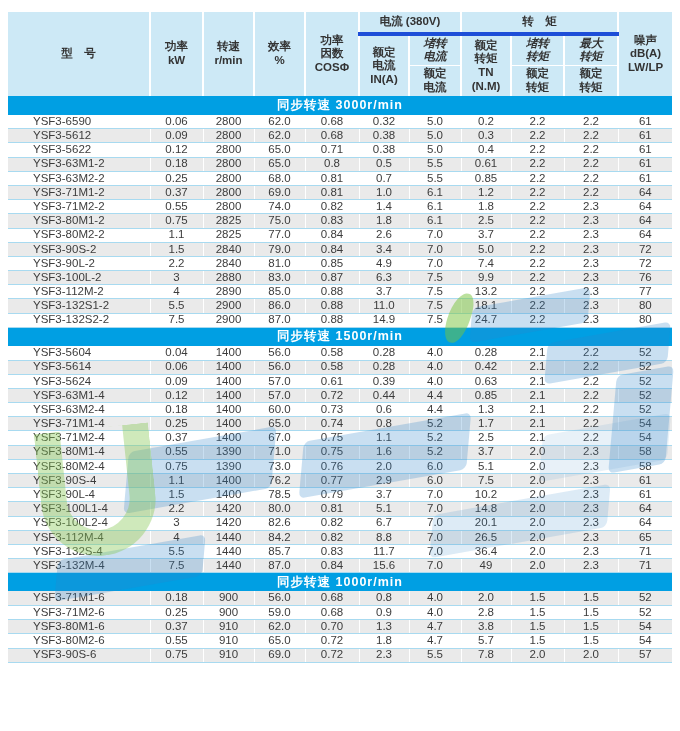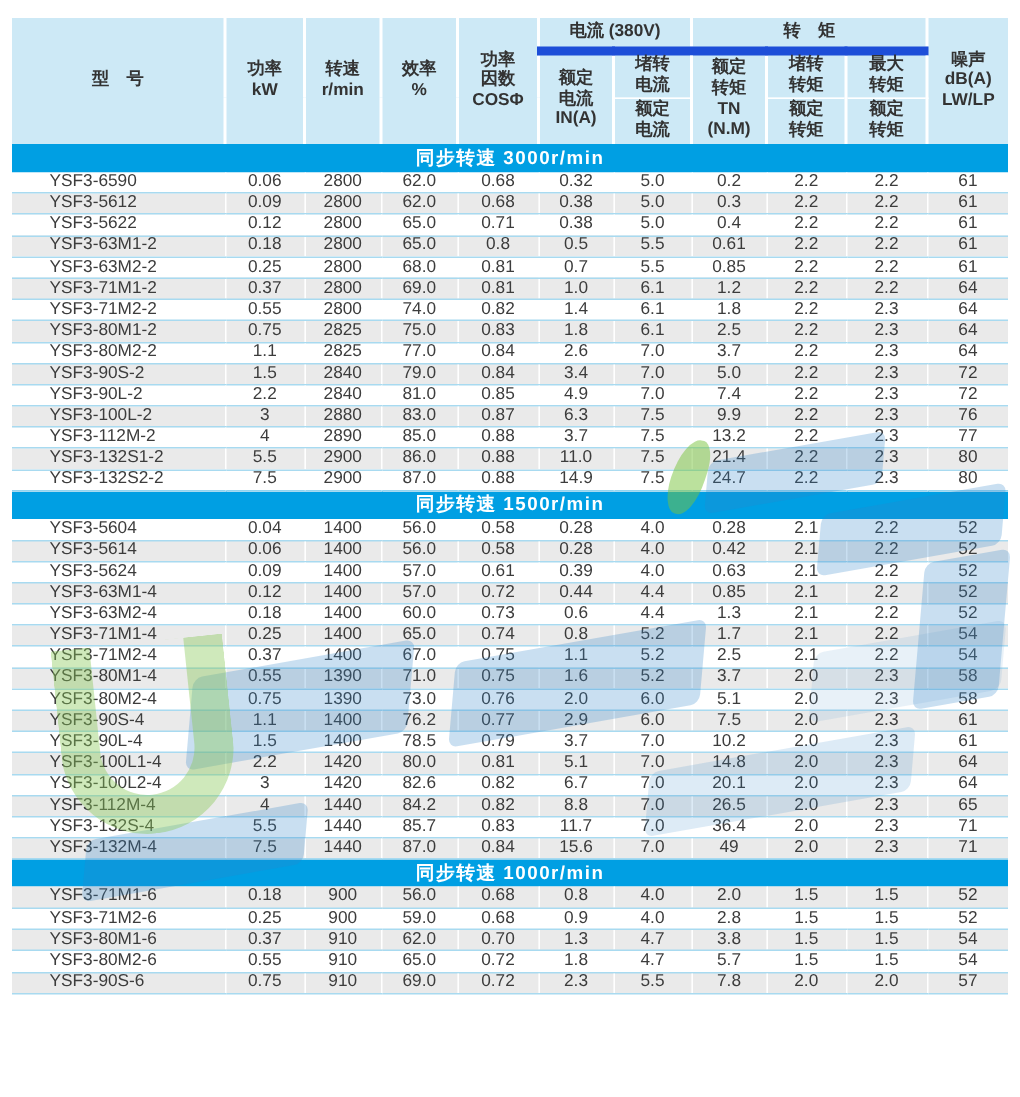--- a/index.html
+++ b/index.html
@@ -22,22 +22,22 @@
   thead th{
     background:var(--header-bg);
     font-size:11.5px;font-weight:bold;color:#333;
     text-align:center;vertical-align:middle;
     white-space:pre-line;line-height:1.18;
     padding:0;
   }
   thead tr.h-group th{height:22px;}
   thead tr.h-sub th{height:31px;}
   thead th.vsep{border-left:2px solid #fff;}
-  thead th.group{border-bottom:6px solid #1d4ed8;margin-top:36px;}
-  thead th.num-part{border-bottom:1.5px solid #fff;}
+  thead th.group{border-bottom:4px solid #1d4ed8;margin-top:36px;}
+  thead th.num-part{border-bottom:1.5px solid #fff;font-style:italic;}
   
   tr.section-bar td{
     background:var(--bar);color:#fff;font-weight:bold;
     font-size:12.5px;text-align:center;height:18.5px;
     letter-spacing:1px;padding:0;
   }
   
   tr.data-row td{
     height:14.2px;border-bottom:1.4px solid var(--divider);
     font-size:11.5px;line-height:1;vertical-align:middle;
@@ -301,21 +301,21 @@
           <td class="num">77</td>
         </tr>
         <tr class="data-row alt">
           <td class="model">YSF3-132S1-2</td>
           <td class="num">5.5</td>
           <td class="num">2900</td>
           <td class="num">86.0</td>
           <td class="num">0.88</td>
           <td class="num">11.0</td>
           <td class="num">7.5</td>
-          <td class="num">21.4</td>
+          <td class="num">18.1</td>
           <td class="num">2.2</td>
           <td class="num">2.3</td>
           <td class="num">80</td>
         </tr>
         <tr class="data-row">
           <td class="model">YSF3-132S2-2</td>
           <td class="num">7.5</td>
           <td class="num">2900</td>
           <td class="num">87.0</td>
           <td class="num">0.88</td>

